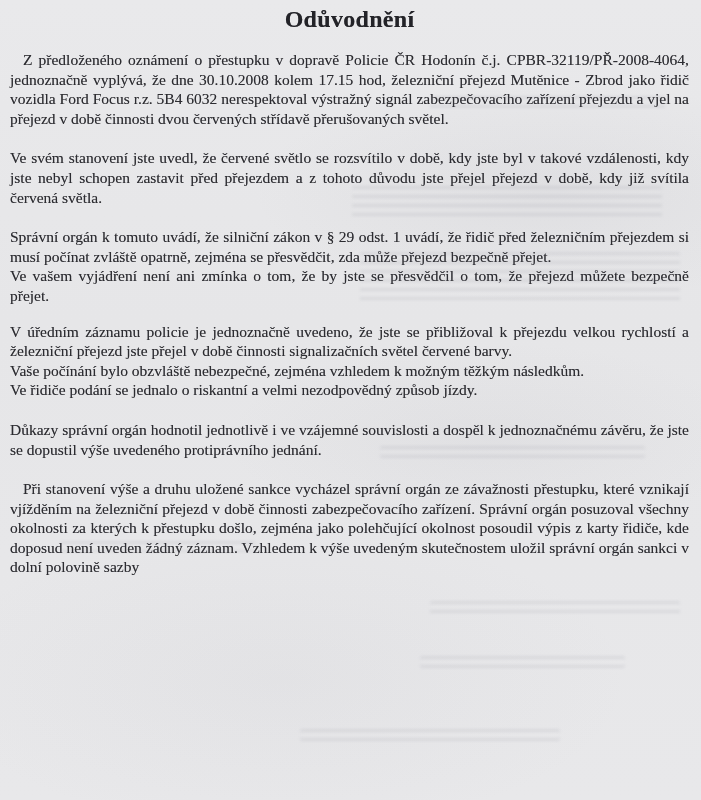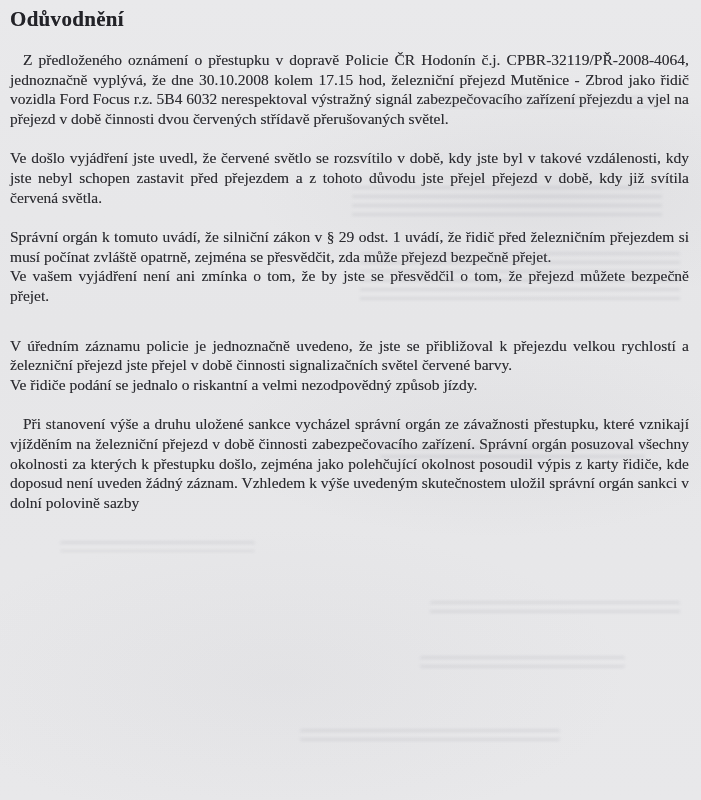--- a/index.html
+++ b/index.html
@@ -19,42 +19,43 @@
     box-sizing: border-box;
     padding: 6px 12px 0 10px;
     background:
       radial-gradient(ellipse 420px 160px at 78% 24%, rgba(150,150,158,0.10), rgba(0,0,0,0) 70%),
       radial-gradient(ellipse 380px 140px at 70% 55%, rgba(150,150,158,0.08), rgba(0,0,0,0) 70%),
       radial-gradient(ellipse 500px 220px at 40% 85%, rgba(160,160,168,0.07), rgba(0,0,0,0) 70%),
       linear-gradient(180deg, #e9e9eb 0%, #e6e6e8 40%, #e8e8ea 100%);
     color: #2c2c31;
   }
   .title {
+    text-align: center;
     font-weight: bold;
-    font-size: 21px;
+    font-size: 24px;
     line-height: 22px;
     margin: 2px 0 16px 0;
     letter-spacing: 0.3px;
     color: #232328;
     text-shadow: 0 0 0.5px rgba(35,35,40,0.55);
   }
   .doc-body {
     font-size: 15.5px;
     line-height: 19.6px;
     text-align: justify;
     text-shadow: 0 0 0.5px rgba(44,44,49,0.45);
   }
   .para {
     margin: 20px 0 0 0;
   }
   .para.cont {
     margin-top: 0;
   }
   .para.gap-large {
-    margin-top: 30px;
+    margin-top: 16px;
   }
   .para.indent {
     text-indent: 13px;
   }
   
   .ghost {
     position: absolute;
     border-radius: 3px;
     background: repeating-linear-gradient(
       180deg,
@@ -87,21 +88,23 @@
   <div class="ghost g5"></div>
   <div class="ghost g6"></div>
   <div class="ghost g7"></div>
   <div class="ghost g8"></div>
 
   <h1 class="title">Odůvodnění</h1>
 
   <div class="doc-body">
 
   <p class="para indent">Z předloženého oznámení o přestupku v dopravě Policie ČR Hodonín č.j. CPBR-32119/PŘ-2008-4064, jednoznačně vyplývá, že dne 30.10.2008 kolem 17.15 hod, železniční přejezd Mutěnice - Zbrod jako řidič vozidla Ford Focus r.z. 5B4 6032 nerespektoval výstražný signál zabezpečovacího zařízení přejezdu a vjel na přejezd v době činnosti dvou červených střídavě přerušovaných světel.</p>
-      <p class="para">Ve došlo vyjádření jste uvedl, že červené světlo se rozsvítilo v době, kdy jste byl v takové vzdálenosti, kdy jste nebyl schopen zastavit před přejezdem a z tohoto důvodu jste přejel přejezd v době, kdy již svítila červená světla.</p>
+      <p class="para">Ve svém stanovení jste uvedl, že červené světlo se rozsvítilo v době, kdy jste byl v takové vzdálenosti, kdy jste nebyl schopen zastavit před přejezdem a z tohoto důvodu jste přejel přejezd v době, kdy již svítila červená světla.</p>
       <p class="para">Správní orgán k tomuto uvádí, že silniční zákon v § 29 odst. 1 uvádí, že řidič před železničním přejezdem si musí počínat zvláště opatrně, zejména se přesvědčit, zda může přejezd bezpečně přejet.</p>
       <p class="para cont">Ve vašem vyjádření není ani zmínka o tom, že by jste se přesvědčil o tom, že přejezd můžete bezpečně přejet.</p>
       <p class="para gap-large">V úředním záznamu policie je jednoznačně uvedeno, že jste se přibližoval k přejezdu velkou rychlostí a železniční přejezd jste přejel v době činnosti signalizačních světel červené barvy.</p>
+      <p class="para cont">Vaše počínání bylo obzvláště nebezpečné, zejména vzhledem k možným těžkým následkům.</p>
       <p class="para cont">Ve řidiče podání se jednalo o riskantní a velmi nezodpovědný způsob jízdy.</p>
+      <p class="para">Důkazy správní orgán hodnotil jednotlivě i ve vzájemné souvislosti a dospěl k jednoznačnému závěru, že jste se dopustil výše uvedeného protiprávního jednání.</p>
       <p class="para indent">Při stanovení výše a druhu uložené sankce vycházel správní orgán ze závažnosti přestupku, které vznikají vjížděním na železniční přejezd v době činnosti zabezpečovacího zařízení. Správní orgán posuzoval všechny okolnosti za kterých k přestupku došlo, zejména jako polehčující okolnost posoudil výpis z karty řidiče, kde doposud není uveden žádný záznam. Vzhledem k výše uvedeným skutečnostem uložil správní orgán sankci v dolní polovině sazby</p>
     </div>
 
 </div>
 
 </body></html>

